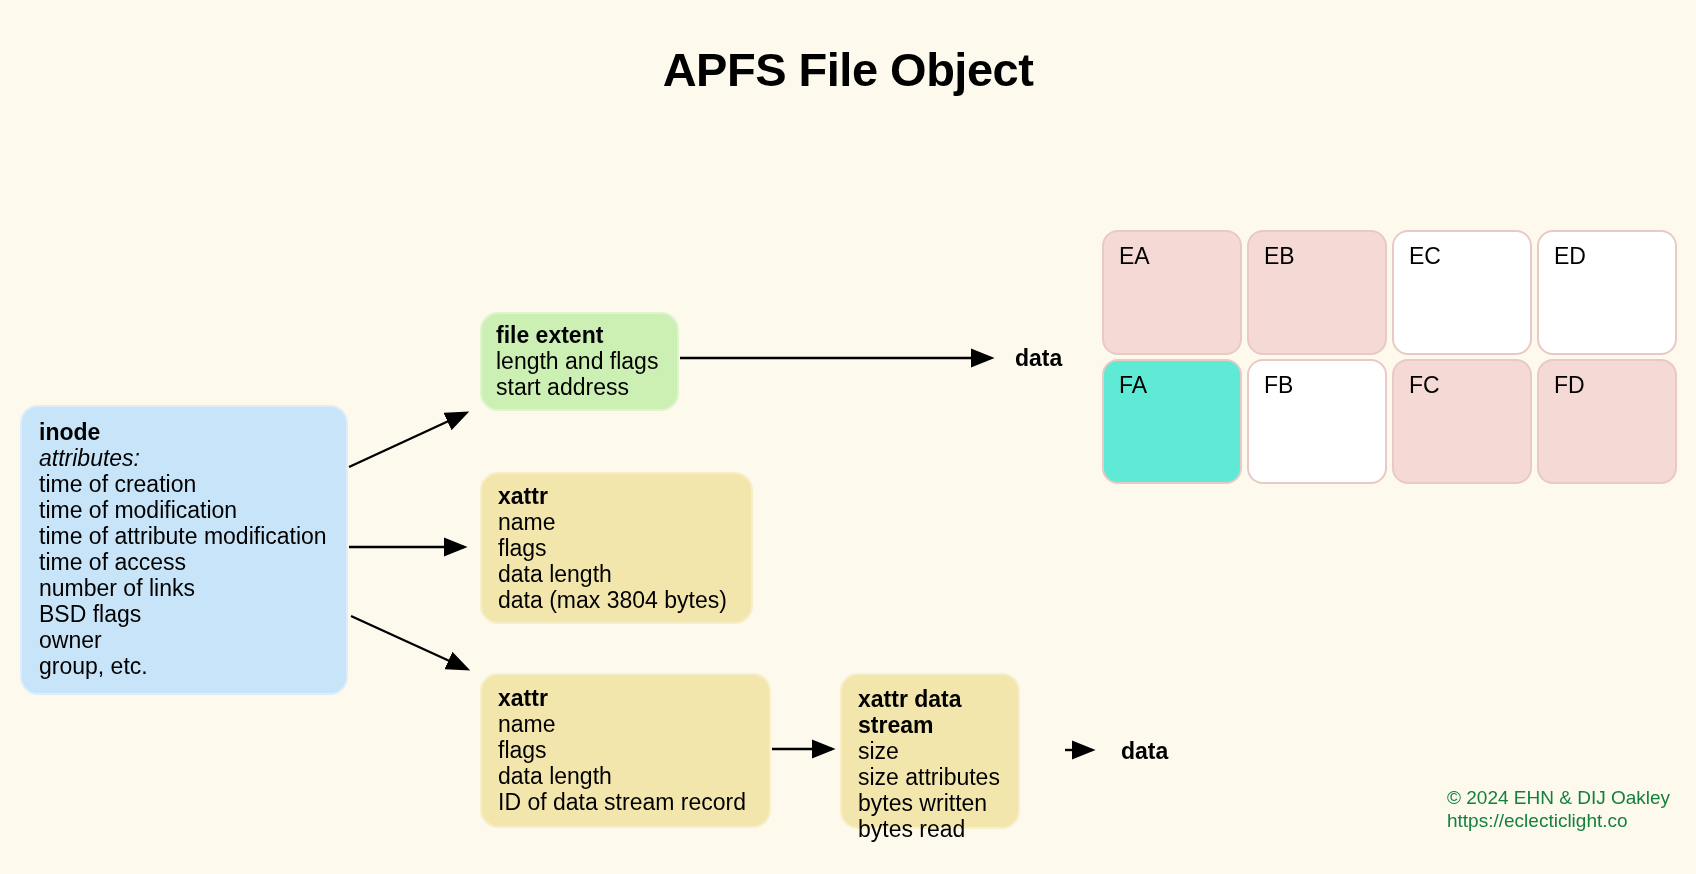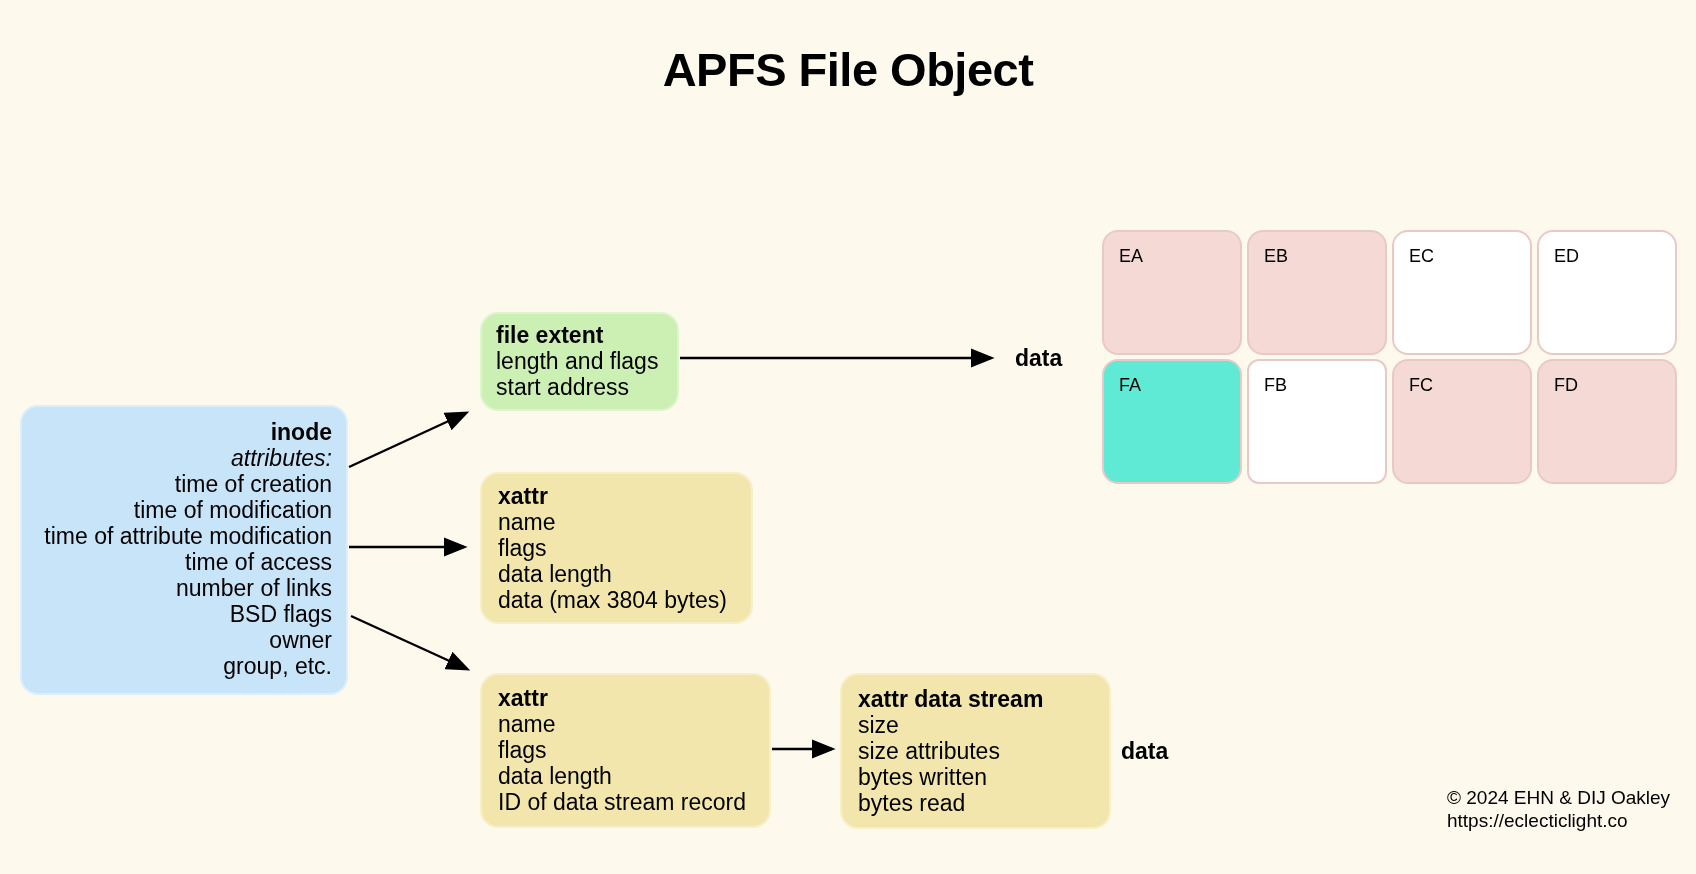--- a/index.html
+++ b/index.html
@@ -39,42 +39,41 @@
     font-size:23px;
     line-height:26px;
   }
   .box-title{font-weight:700;}
   .box-sub{font-style:italic;}
   #inode{
     left:20px; top:405px; width:328px; height:290px;
     background:#c8e4f8;
     border:2px solid #dceefb;
     padding:12px 14px 12px 17px;
-    text-align:right;
   }
   #file-extent{
     left:480px; top:312px; width:199px; height:99px;
     background:#ccefb4;
     border:2px solid #dff4cd;
     padding:8px 12px 8px 14px;
   }
   #xattr-inline{
     left:480px; top:472px; width:273px; height:152px;
     background:#f3e6ac;
     border:2px solid #f7efc9;
     padding:9px 12px 9px 16px;
   }
   #xattr-ref{
     left:480px; top:673px; width:291px; height:155px;
     background:#f3e6ac;
     border:2px solid #f7efc9;
     padding:10px 12px 10px 16px;
   }
   #xattr-ds{
-    left:840px; top:673px; width:271px; height:156px;
+    left:840px; top:673px; width:180px; height:156px;
     background:#f3e6ac;
     border:2px solid #f7efc9;
     padding:11px 10px 11px 16px;
   }
   .data-label{
     position:absolute;
     font-weight:700;
     font-size:23px;
     line-height:28px;
   }
@@ -87,31 +86,31 @@
     grid-template-columns:repeat(4,140px);
     grid-auto-rows:125px;
     column-gap:5px;
     row-gap:4px;
   }
   .cell{
     box-sizing:border-box;
     border-radius:16px;
     border:2px solid #e9c9c5;
     background:#ffffff;
-    font-size:18px;
+    font-size:23px;
     line-height:26px;
     padding:11px 0 0 15px;
   }
   .cell.filled{background:#f5d9d5;}
   .footer{
     position:absolute;
     left:1447px; top:786px;
     font-size:19px;
     line-height:23px;
-    color:#000000;
+    color:#15803d;
   }
 </style>
 </head>
 <body>
 
 <div class="canvas" style="background-color: rgb(253, 249, 237);">
 
   <svg class="connectors" viewBox="0 0 1696 874">
     <defs>
       <marker id="ah" markerWidth="10" markerHeight="8" refX="8.5" refY="4" orient="auto" markerUnits="strokeWidth">
@@ -183,21 +182,21 @@
 
   <div class="data-label" id="data-extent">data</div>
   <div class="data-label" id="data-stream">data</div>
 
   <div class="blocks-grid">
       <div class="cell filled" style="background-color: rgb(245, 217, 213);"><span>EA</span></div>
       <div class="cell filled" style="background-color: rgb(245, 217, 213);"><span>EB</span></div>
       <div class="cell" style="background-color: rgb(255, 255, 255);"><span>EC</span></div>
       <div class="cell" style="background-color: rgb(255, 255, 255);"><span>ED</span></div>
       <div class="cell" style="background-color: #5eead4;"><span>FA</span></div>
-      <div class="cell" style="background-color: rgb(255, 255, 255); border-radius: 12px;"><span>FB</span></div>
+      <div class="cell" style="background-color: rgb(255, 255, 255);"><span>FB</span></div>
       <div class="cell filled" style="background-color: rgb(245, 217, 213);"><span>FC</span></div>
       <div class="cell filled" style="background-color: rgb(245, 217, 213);"><span>FD</span></div>
     </div>
 
   <div class="footer">
     <div>© 2024 EHN &amp; DIJ Oakley</div>
     <div>https://eclecticlight.co</div>
   </div>
 
 </div>

